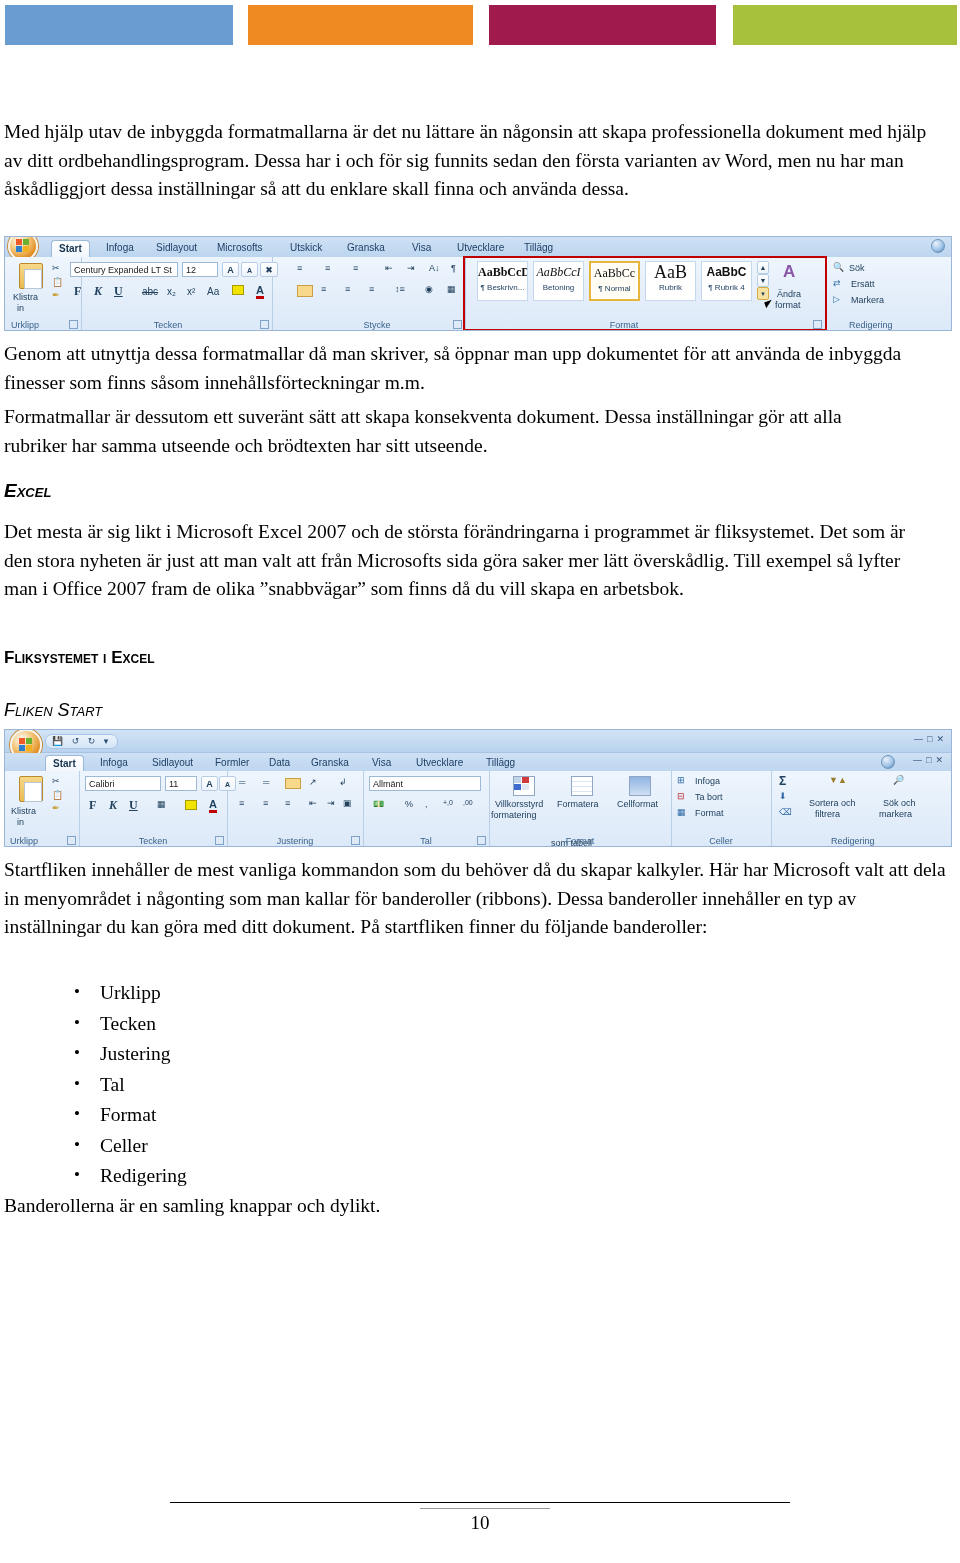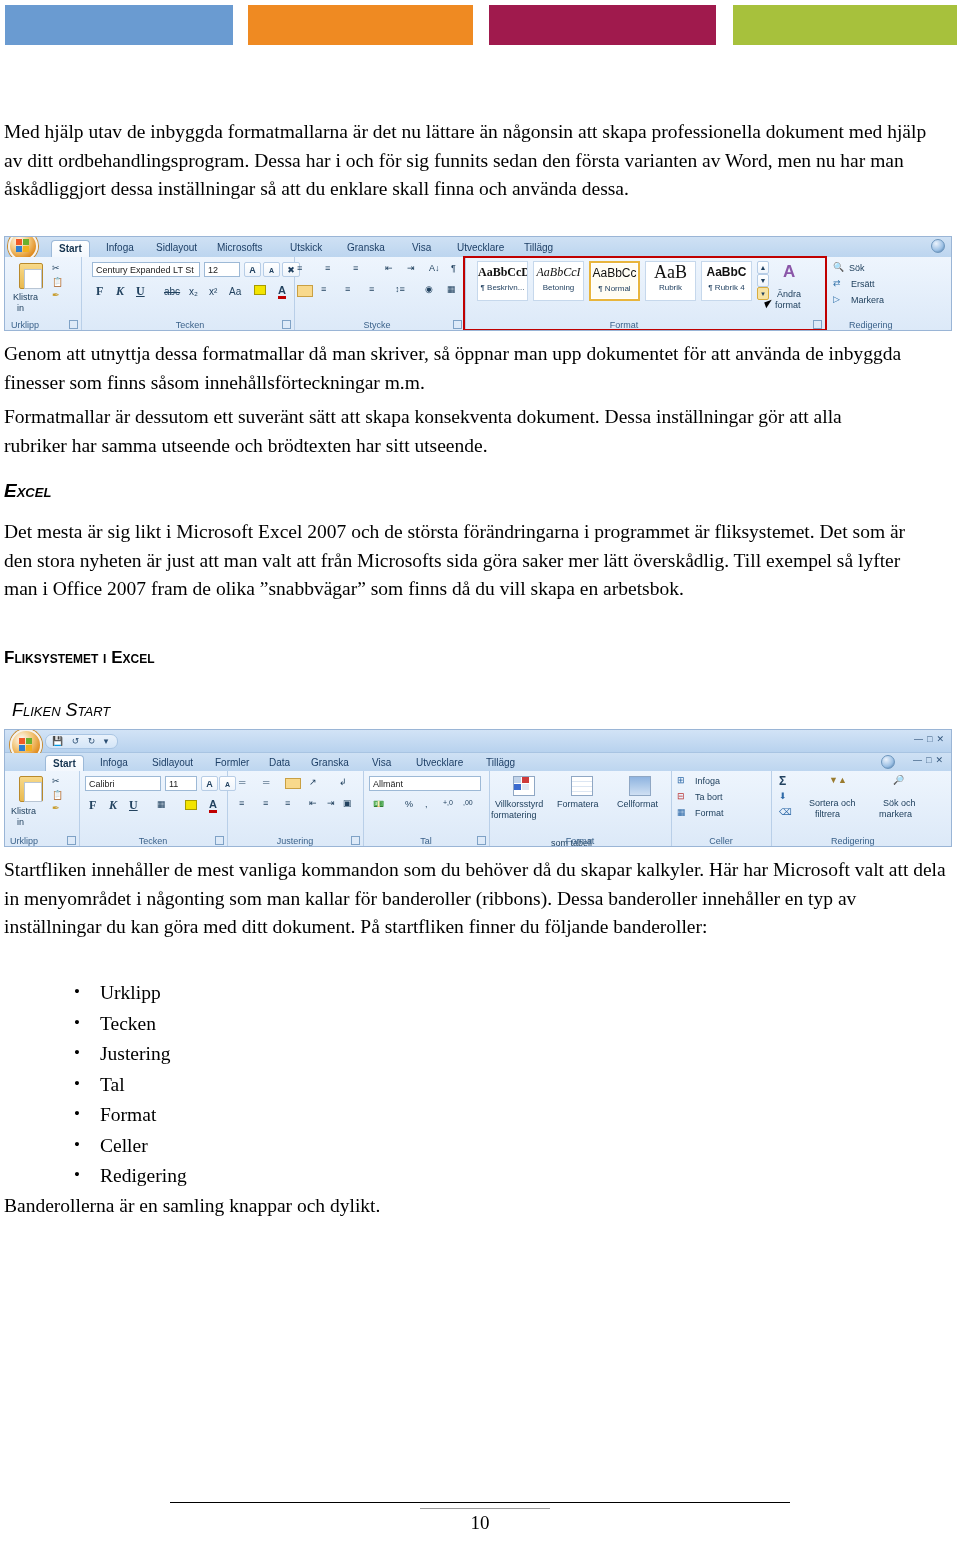--- a/index.html
+++ b/index.html
@@ -217,21 +217,21 @@
         </div>
         <div class="flat" style="left:47px;top:6px;">✂</div>
         <div class="flat" style="left:47px;top:20px;">📋</div>
         <div class="flat" style="left:47px;top:33px;color:#c79b2a;">✒</div>
         <div class="flat" style="left:8px;top:35px;">Klistra</div>
         <div class="flat" style="left:12px;top:46px;">in </div>
         <div class="glabel" style="text-align:left;left:6px;">Urklipp</div>
         <div class="dlg"></div>
       </div>
 
-      <div class="group" style="left:81px;width:208px;">
+      <div class="group" style="left:59px;width:208px;">
         <div class="combo" style="left:6px;top:5px;width:108px;height:15px;">Century Expanded LT St</div>
         <div class="combo" style="left:118px;top:5px;width:36px;height:15px;">12</div>
         <div class="btn" style="left:158px;top:5px;width:17px;height:15px;line-height:15px;font-weight:bold;">A</div>
         <div class="btn" style="left:177px;top:5px;width:17px;height:15px;line-height:15px;font-size:7px;font-weight:bold;">A</div>
         <div class="btn" style="left:196px;top:5px;width:18px;height:15px;line-height:15px;">✖</div>
 
         <div class="flat" style="left:10px;top:27px;font-size:12px;font-weight:bold;font-family:'Liberation Serif',serif;">F</div>
         <div class="flat" style="left:30px;top:27px;font-size:12px;font-weight:bold;font-style:italic;font-family:'Liberation Serif',serif;">K</div>
         <div class="flat" style="left:50px;top:27px;font-size:12px;font-weight:bold;text-decoration:underline;font-family:'Liberation Serif',serif;">U</div>
         <div class="flat" style="left:78px;top:29px;font-size:10px;text-decoration:line-through;">abc</div>
@@ -269,21 +269,21 @@
       <div class="group" style="left:460px;width:360px;">
         <div class="stylecard" style="left:12px;">
           <span class="prev" style="font-weight:bold;font-family:'Liberation Serif',serif;">AaBbCcDc</span>
           <span class="nm">¶ Beskrivn...</span>
         </div>
         <div class="stylecard" style="left:68px;">
           <span class="prev" style="font-style:italic;font-family:'Liberation Serif',serif;">AaBbCcI</span>
           <span class="nm">Betoning</span>
         </div>
         <div class="stylecard sel" style="left:124px;">
-          <span class="prev" style="font-family:Liberation Sans, sans-serif;">AaBbCc</span>
+          <span class="prev" style="font-family:Liberation Serif, serif;">AaBbCc</span>
           <span class="nm">¶ Normal</span>
         </div>
         <div class="stylecard" style="left:180px;">
           <span class="prev" style="font-size:18px;font-family:'Liberation Serif',serif;">AaB</span>
           <span class="nm">Rubrik</span>
         </div>
         <div class="stylecard" style="left:236px;">
           <span class="prev" style="font-weight:bold;">AaBbC</span>
           <span class="nm">¶ Rubrik 4</span>
         </div>
@@ -318,21 +318,21 @@
   <p class="abs body" style="left:4px;top:340px;width:936px;">Genom att utnyttja dessa formatmallar då man skriver, så öppnar man upp dokumentet för att använda de inbyggda finesser som finns såsom innehållsförteckningar m.m.</p>
 
   <p class="abs body" style="left:4px;top:403px;width:890px;">Formatmallar är dessutom ett suveränt sätt att skapa konsekventa dokument. Dessa inställningar gör att alla rubriker har samma utseende och brödtexten har sitt utseende.</p>
 
   <div class="abs h2" style="left:4px;top:480px;width:400px;">Excel</div>
 
   <p class="abs body" style="left:4px;top:518px;width:928px;">Det mesta är sig likt i Microsoft Excel 2007 och de största förändringarna i programmet är fliksystemet. Det som är den stora nyheten är just att man valt att från Microsofts sida göra saker mer lätt överskådlig.  Till exempel så lyfter man i Office 2007 fram de olika ”snabbvägar” som finns då du vill skapa en arbetsbok.</p>
 
   <div class="abs h3" style="left:4px;top:648px;width:500px;">Fliksystemet i Excel</div>
 
-  <div class="abs h4" style="left:12px;top:700px;width:400px;">Fliken Start</div>
+  <div class="abs h4" style="left:4px;top:700px;width:400px;">Fliken Start</div>
 
   <div class="ribbon" style="left:4px;top:729px;width:948px;height:118px;">
 
     <div class="titlebar" style="height:22px;">
       <div class="orb" style="top:-1px;left:5px;width:28px;height:28px;">
           <i style="left:7px;top:7px;"></i>
         </div>
       <div class="qat" style="left:40px;top:4px;">💾 ↺ ↻ ▾</div>
       <div class="wincontrols" style="top:4px;">—□✕</div>
     </div>

